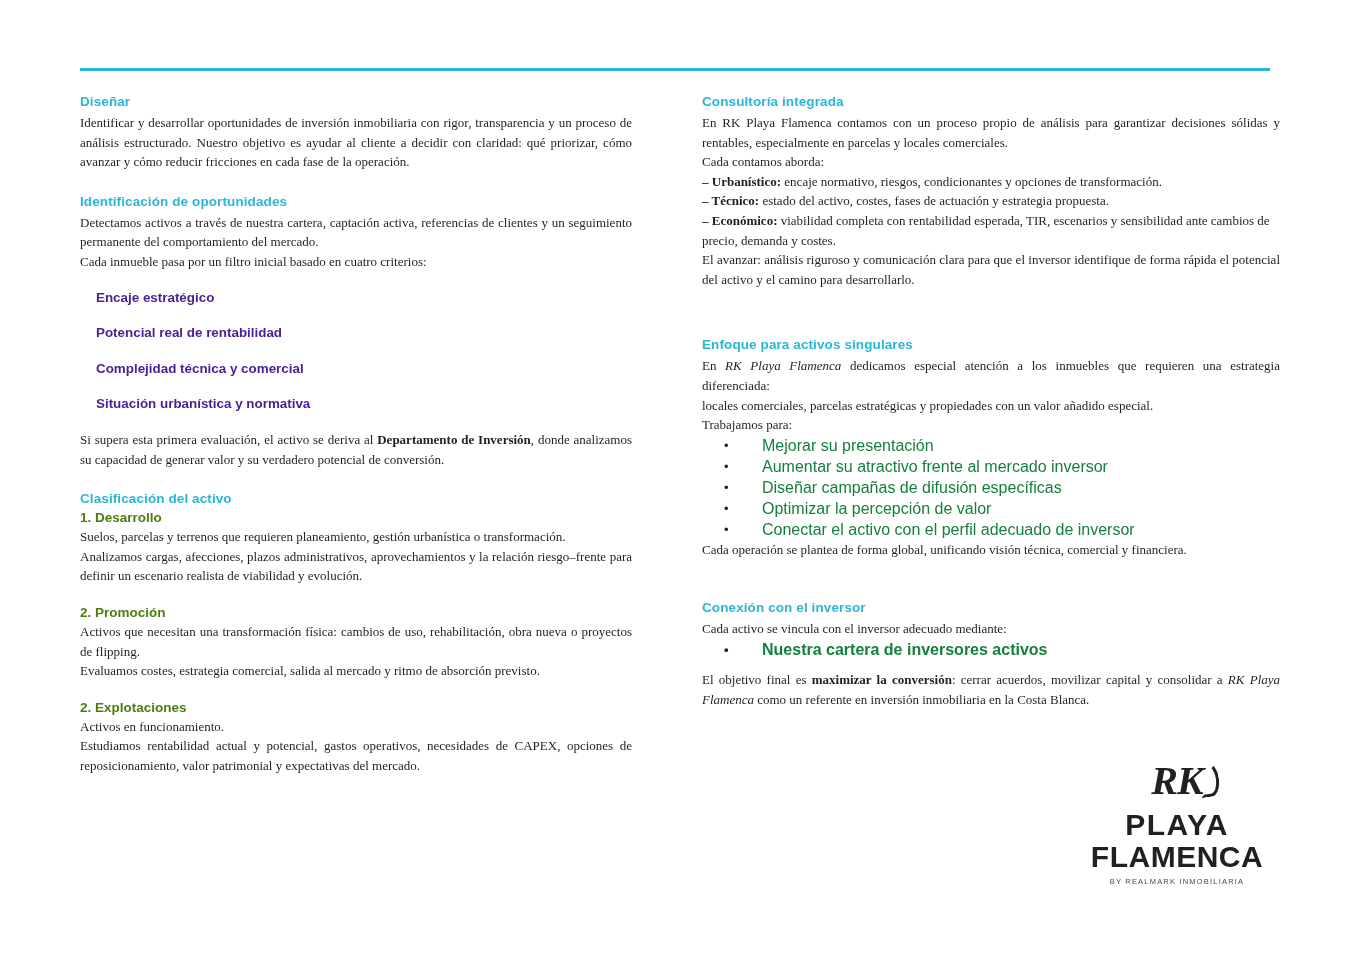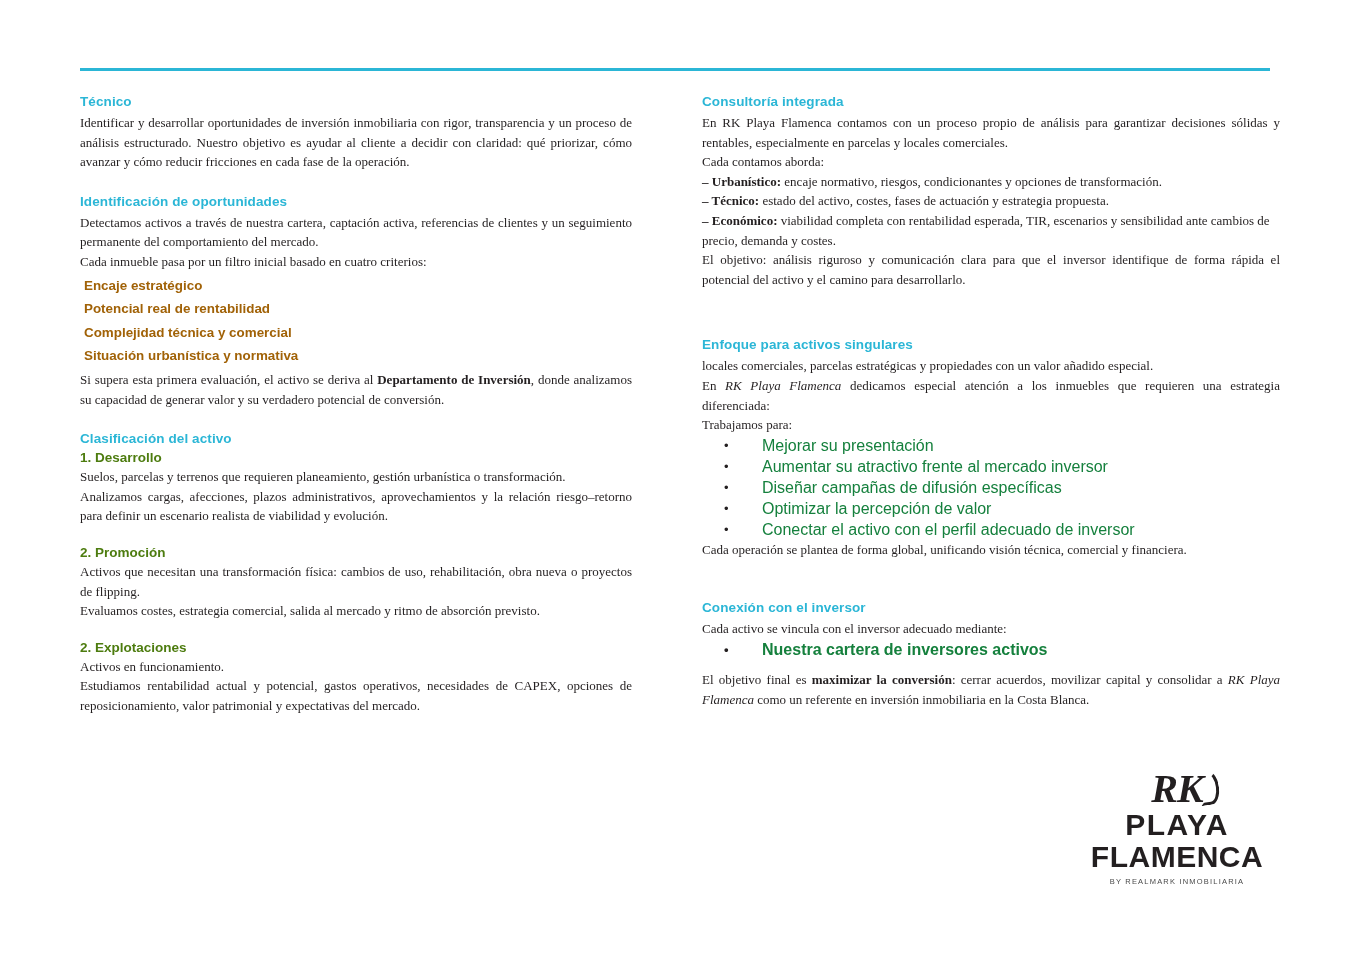--- a/index.html
+++ b/index.html
@@ -64,22 +64,22 @@
     text-align: justify;
     color: #231f20;
     font-family: Liberation Serif, serif;
   }
   p.body.left-align { text-align: left; }
   .block { margin-bottom: 22px; }
   .bold-line {
     font-size: 13.4px;
     line-height: 19.6px;
     font-weight: bold;
-    margin: 4px;
-    color: #a16207;
+    margin: 16px;
+    color: #4c1d95;
   }
   .strong { font-weight: bold; }
   .ital { font-style: italic; }
   ul.bullets {
     margin: 0;
     padding: 0 0 0 0;
     list-style: none;
   }
   ul.bullets li {
     font-size: 16px;
@@ -130,21 +130,21 @@
     border-left-color: transparent;
     border-top-color: transparent;
     border-radius: 0 50% 50% 0;
     transform: rotate(-8deg);
   }
   .logo-playa {
     font-size: 30px;
     font-weight: bold;
     letter-spacing: 1.5px;
     line-height: 32px;
-    margin-top: 0;
+    margin-top: 8px;
   }
   .logo-flamenca {
     font-size: 30px;
     font-weight: bold;
     letter-spacing: 0.5px;
     line-height: 32px;
   }
   .logo-sub {
     font-size: 7.5px;
     letter-spacing: 1.2px;
@@ -157,41 +157,41 @@
 
 <div class="page">
 
   <div class="top-rule"></div>
 
   <div class="columns">
 
     <div class="col left">
 
       <div class="block">
-        <h2 class="heading">Técnico</h2>
+        <h2 class="heading">Diseñar</h2>
         <p class="body">Identificar y desarrollar oportunidades de inversión inmobiliaria con rigor, transparencia y un proceso de análisis estructurado. Nuestro objetivo es ayudar al cliente a decidir con claridad: qué priorizar, cómo avanzar y cómo reducir fricciones en cada fase de la operación.</p>
       </div>
 
       <div class="block">
         <h2 class="heading">Identificación de oportunidades</h2>
         <p class="body">Detectamos activos a través de nuestra cartera, captación activa, referencias de clientes y un seguimiento permanente del comportamiento del mercado.</p>
         <p class="body left-align">Cada inmueble pasa por un filtro inicial basado en cuatro criterios:</p>
         <p class="bold-line">Encaje estratégico</p>
         <p class="bold-line">Potencial real de rentabilidad</p>
         <p class="bold-line">Complejidad técnica y comercial</p>
         <p class="bold-line">Situación urbanística y normativa</p>
         <p class="body"><span>Si supera esta primera evaluación, el activo se deriva al </span><span class="strong">Departamento de Inversión</span><span>, donde analizamos su capacidad de generar valor y su verdadero potencial de conversión.</span></p>
       </div>
 
       <div class="block">
         <h2 class="heading">Clasificación del activo</h2>
 
         <h3 class="subheading">1. Desarrollo</h3>
         <p class="body">Suelos, parcelas y terrenos que requieren planeamiento, gestión urbanística o transformación.</p>
-        <p class="body">Analizamos cargas, afecciones, plazos administrativos, aprovechamientos y la relación riesgo–retorno para definir un escenario realista de viabilidad y evolución.</p>
+        <p class="body">Analizamos cargas, afecciones, plazos administrativos, aprovechamientos y la relación riesgo–frente para definir un escenario realista de viabilidad y evolución.</p>
 
         <div class="gap-m"></div>
 
         <h3 class="subheading">2. Promoción</h3>
         <p class="body">Activos que necesitan una transformación física: cambios de uso, rehabilitación, obra nueva o proyectos de flipping.</p>
         <p class="body">Evaluamos costes, estrategia comercial, salida al mercado y ritmo de absorción previsto.</p>
 
         <div class="gap-m"></div>
 
         <h3 class="subheading">2. Explotaciones</h3>
@@ -203,29 +203,29 @@
 
     <div class="col right">
 
       <div class="block">
         <h2 class="heading">Consultoría integrada</h2>
         <p class="body">En RK Playa Flamenca contamos con un proceso propio de análisis para garantizar decisiones sólidas y rentables, especialmente en parcelas y locales comerciales.</p>
         <p class="body left-align">Cada contamos aborda:</p>
         <p class="body left-align"><span class="strong">– Urbanístico:</span><span> encaje normativo, riesgos, condicionantes y opciones de transformación.</span></p>
         <p class="body left-align"><span class="strong">– Técnico:</span><span> estado del activo, costes, fases de actuación y estrategia propuesta.</span></p>
         <p class="body left-align"><span class="strong">– Económico:</span><span> viabilidad completa con rentabilidad esperada, TIR, escenarios y sensibilidad ante cambios de precio, demanda y costes.</span></p>
-        <p class="body">El objetivo: análisis riguroso y comunicación clara para que el inversor identifique de forma rápida el potencial del activo y el camino para desarrollarlo.</p>
+        <p class="body">El avanzar: análisis riguroso y comunicación clara para que el inversor identifique de forma rápida el potencial del activo y el camino para desarrollarlo.</p>
       </div>
 
       <div class="gap-l"></div>
 
       <div class="block">
         <h2 class="heading">Enfoque para activos singulares</h2>
+        <p class="body"><span>En </span><span class="ital">RK Playa Flamenca</span><span> dedicamos especial atención a los inmuebles que requieren una estrategia diferenciada:</span></p>
         <p class="body left-align">locales comerciales, parcelas estratégicas y propiedades con un valor añadido especial.</p>
-        <p class="body"><span>En </span><span class="ital">RK Playa Flamenca</span><span> dedicamos especial atención a los inmuebles que requieren una estrategia diferenciada:</span></p>
         <p class="body left-align">Trabajamos para:</p>
         <ul class="bullets">
           <li>Mejorar su presentación</li>
           <li>Aumentar su atractivo frente al mercado inversor</li>
           <li>Diseñar campañas de difusión específicas</li>
           <li>Optimizar la percepción de valor</li>
           <li>Conectar el activo con el perfil adecuado de inversor</li>
         </ul>
         <p class="body">Cada operación se plantea de forma global, unificando visión técnica, comercial y financiera.</p>
       </div>

